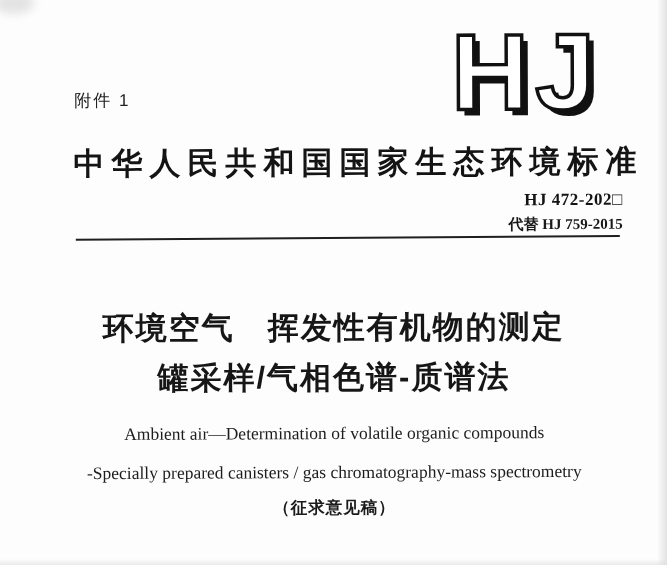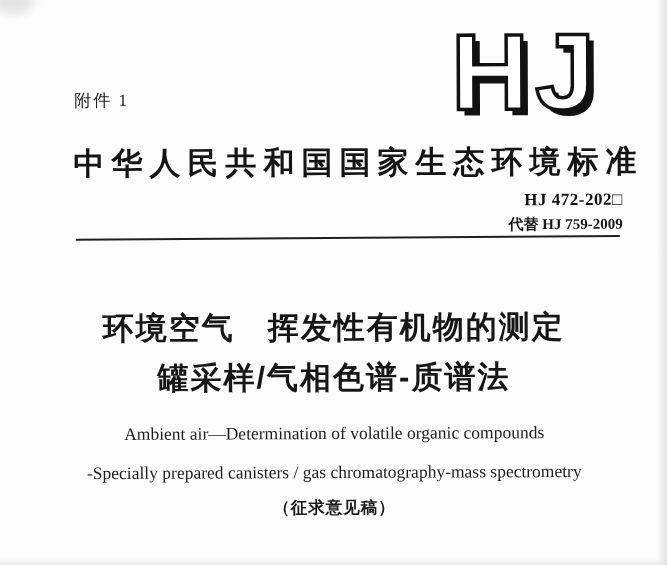--- a/index.html
+++ b/index.html
@@ -41,21 +41,21 @@
   }
   .content {
     position: absolute;
     inset: 0;
     transform: rotate(-0.25deg);
   }
   .attachment-label {
     position: absolute;
     left: 75px;
     top: 88px;
-    font-family: Liberation Serif, serif;
+    font-family: Liberation Sans, sans-serif;
     font-size: 17px;
     letter-spacing: 2px;
     color: #222;
   }
   .hj-logo {
     position: absolute;
     left: 448px;
     top: 8px;
     width: 190px;
     height: 125px;
@@ -154,21 +154,21 @@
 
     <svg class="hj-logo" viewBox="0 0 190 125" xmlns="http://www.w3.org/2000/svg">
       <text x="10" y="108" font-family="Liberation Sans, sans-serif" font-weight="bold" font-size="108" letter-spacing="6" fill="#111">HJ</text>
       <text x="4" y="102" font-family="Liberation Sans, sans-serif" font-weight="bold" font-size="108" letter-spacing="6" fill="#ffffff" stroke="#111" stroke-width="3.5">HJ</text>
     </svg>
 
     <div class="main-heading">中华人民共和国国家生态环境标准</div>
 
     <div class="std-block">
       <div class="std-number">HJ 472-202□</div>
-      <div class="std-replaces">代替 HJ 759-2009</div>
+      <div class="std-replaces">代替 HJ 759-2015</div>
     </div>
 
     <div class="rule"></div>
 
     <div class="title-zh">
       <div>环境空气　挥发性有机物的测定</div>
       <div>罐采样/气相色谱-质谱法</div>
     </div>
 
     <div class="title-en-1">Ambient air—Determination of volatile organic compounds</div>

